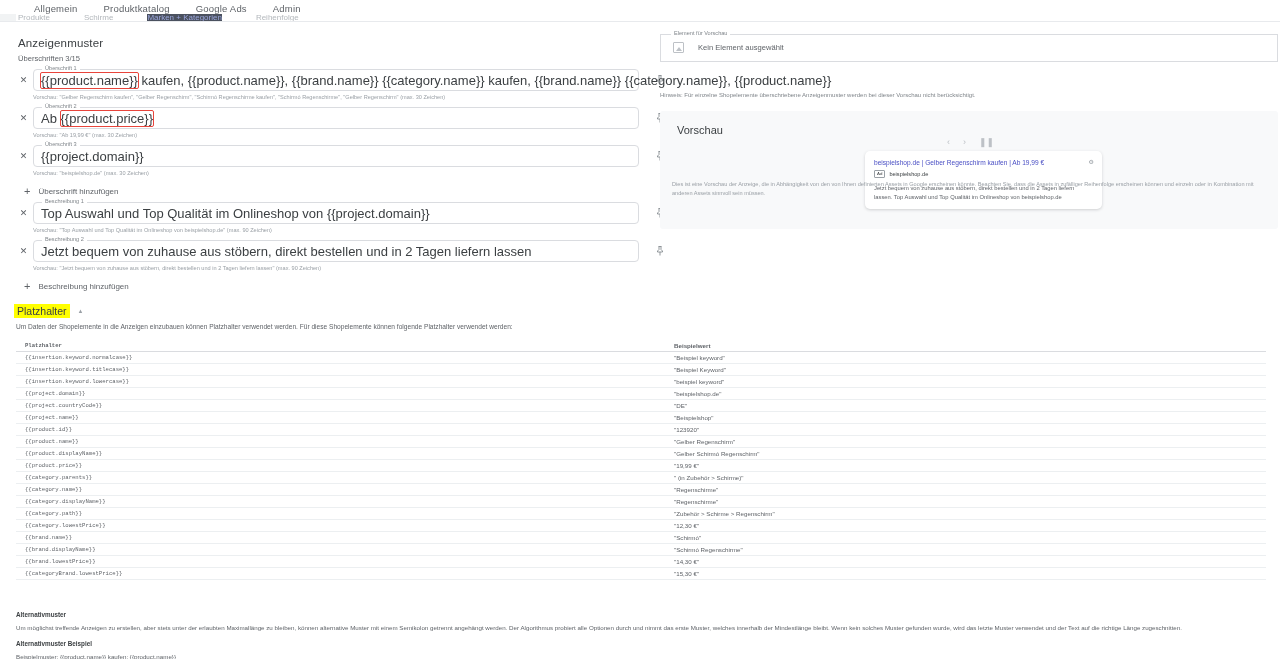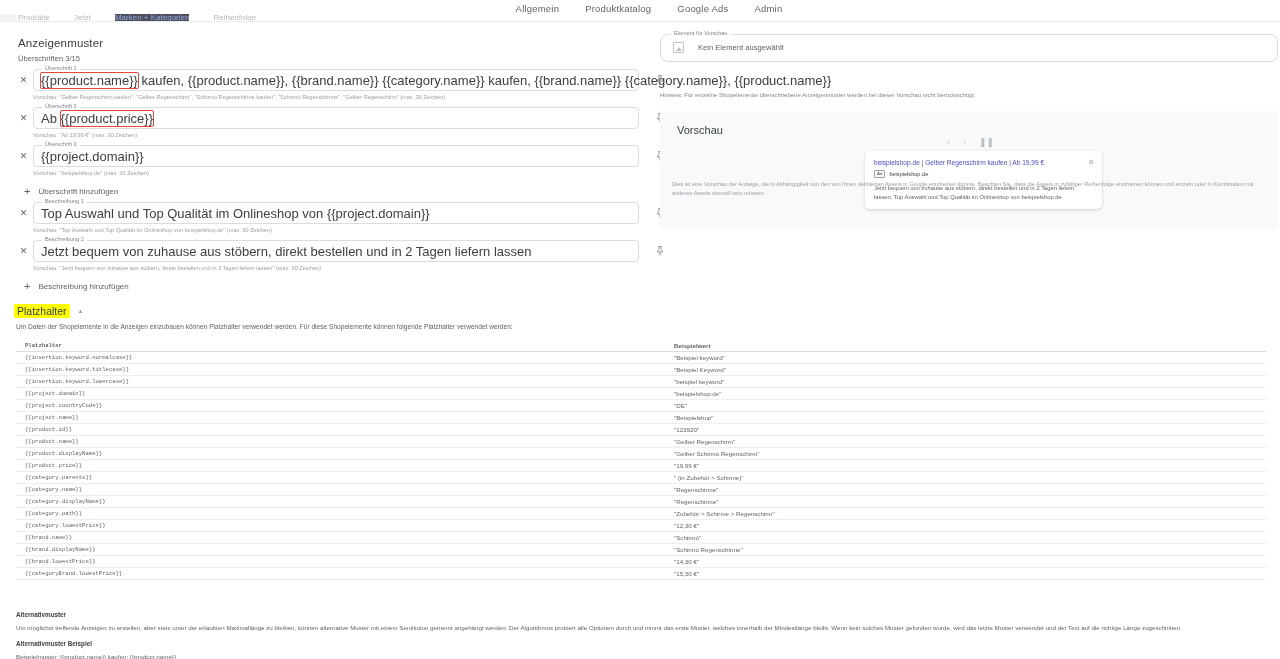--- a/index.html
+++ b/index.html
@@ -10,28 +10,28 @@
     font-family: "Liberation Sans", sans-serif;
     color: #3c4043;
     overflow: hidden;
   }
   .page { position: relative; width: 1280px; height: 659px; background:#fff; }
 
   
   .topnav {
     position: absolute; top: 0; left: 0; width: 1280px; height: 17px;
     background: #fff;
-    display: flex; align-items: center; gap: 26px; padding-left: 18px; justify-content: center;
+    display: flex; align-items: center; gap: 26px; padding-left: 34px;
   }
   .topnav .navitem {
     font-size: 9.5px; color: #5f6368; letter-spacing: .2px; white-space: nowrap;
   }
   .subtabs {
     position: absolute; top: 13px; left: 18px; width: 1262px; height: 9px;
-    display: flex; align-items: center; gap: 24px;
+    display: flex; align-items: center; gap: 34px;
     overflow: hidden;
   }
   .subtabs .subitem {
     font-size: 8px; color: #9aa0a6; white-space: nowrap; line-height: 8px;
     opacity: .75;
   }
   .subtabs .subitem.hl { background: #0f172a; color: #7b8ad1; }
   .subrule {
     position: absolute; top: 21px; left: 0; width: 1280px; height: 1px;
     background: #e8eaed;
@@ -92,21 +92,21 @@
   .addbtn {
     margin: 9px 0 0 24px; font-size: 8px; color: #5f6368;
     display: flex; align-items: center; gap: 8px; width: 170px; cursor: pointer;
   }
   .addbtn .plus { font-size: 11px; color: #5f6368; line-height: 10px; }
 
   
   .rightcol { position: absolute; left: 655px; top: 0; width: 625px; }
   .prevbox {
     position: absolute; left: 5px; top: 12px; width: 618px; height: 28px;
-    border: 1px solid #dadce0; border-radius: 8px; background: #fff;
+    border: 1px solid #dadce0; border-radius: 0; background: #fff;
   }
   .prevbox .legend { left: 10px; top: -5px; }
   .prevbox .row {
     position: absolute; left: 12px; top: 7px; display: flex; align-items: center; gap: 14px;
   }
   .img-ph {
     width: 11px; height: 11px; border: 1px solid #bdc1c6; border-radius: 1px;
     position: relative; background: #fff;
   }
   .img-ph::after {
@@ -202,21 +202,21 @@
 
   <div class="topnav">
     <div class="navitem">Allgemein</div>
     <div class="navitem">Produktkatalog</div>
     <div class="navitem">Google Ads</div>
     <div class="navitem">Admin</div>
   </div>
   <div class="corner-chip"></div>
   <div class="subtabs">
     <div class="subitem">Produkte</div>
-    <div class="subitem">Jetzt</div>
+    <div class="subitem">Schirme</div>
     <div class="subitem hl">Marken + Kategorien</div>
     <div class="subitem">Reihenfolge</div>
   </div>
   <div class="subrule"></div>
 
   <div class="board">
 
     <div class="leftcol">
 
       <div class="sec-title">Anzeigenmuster</div>

